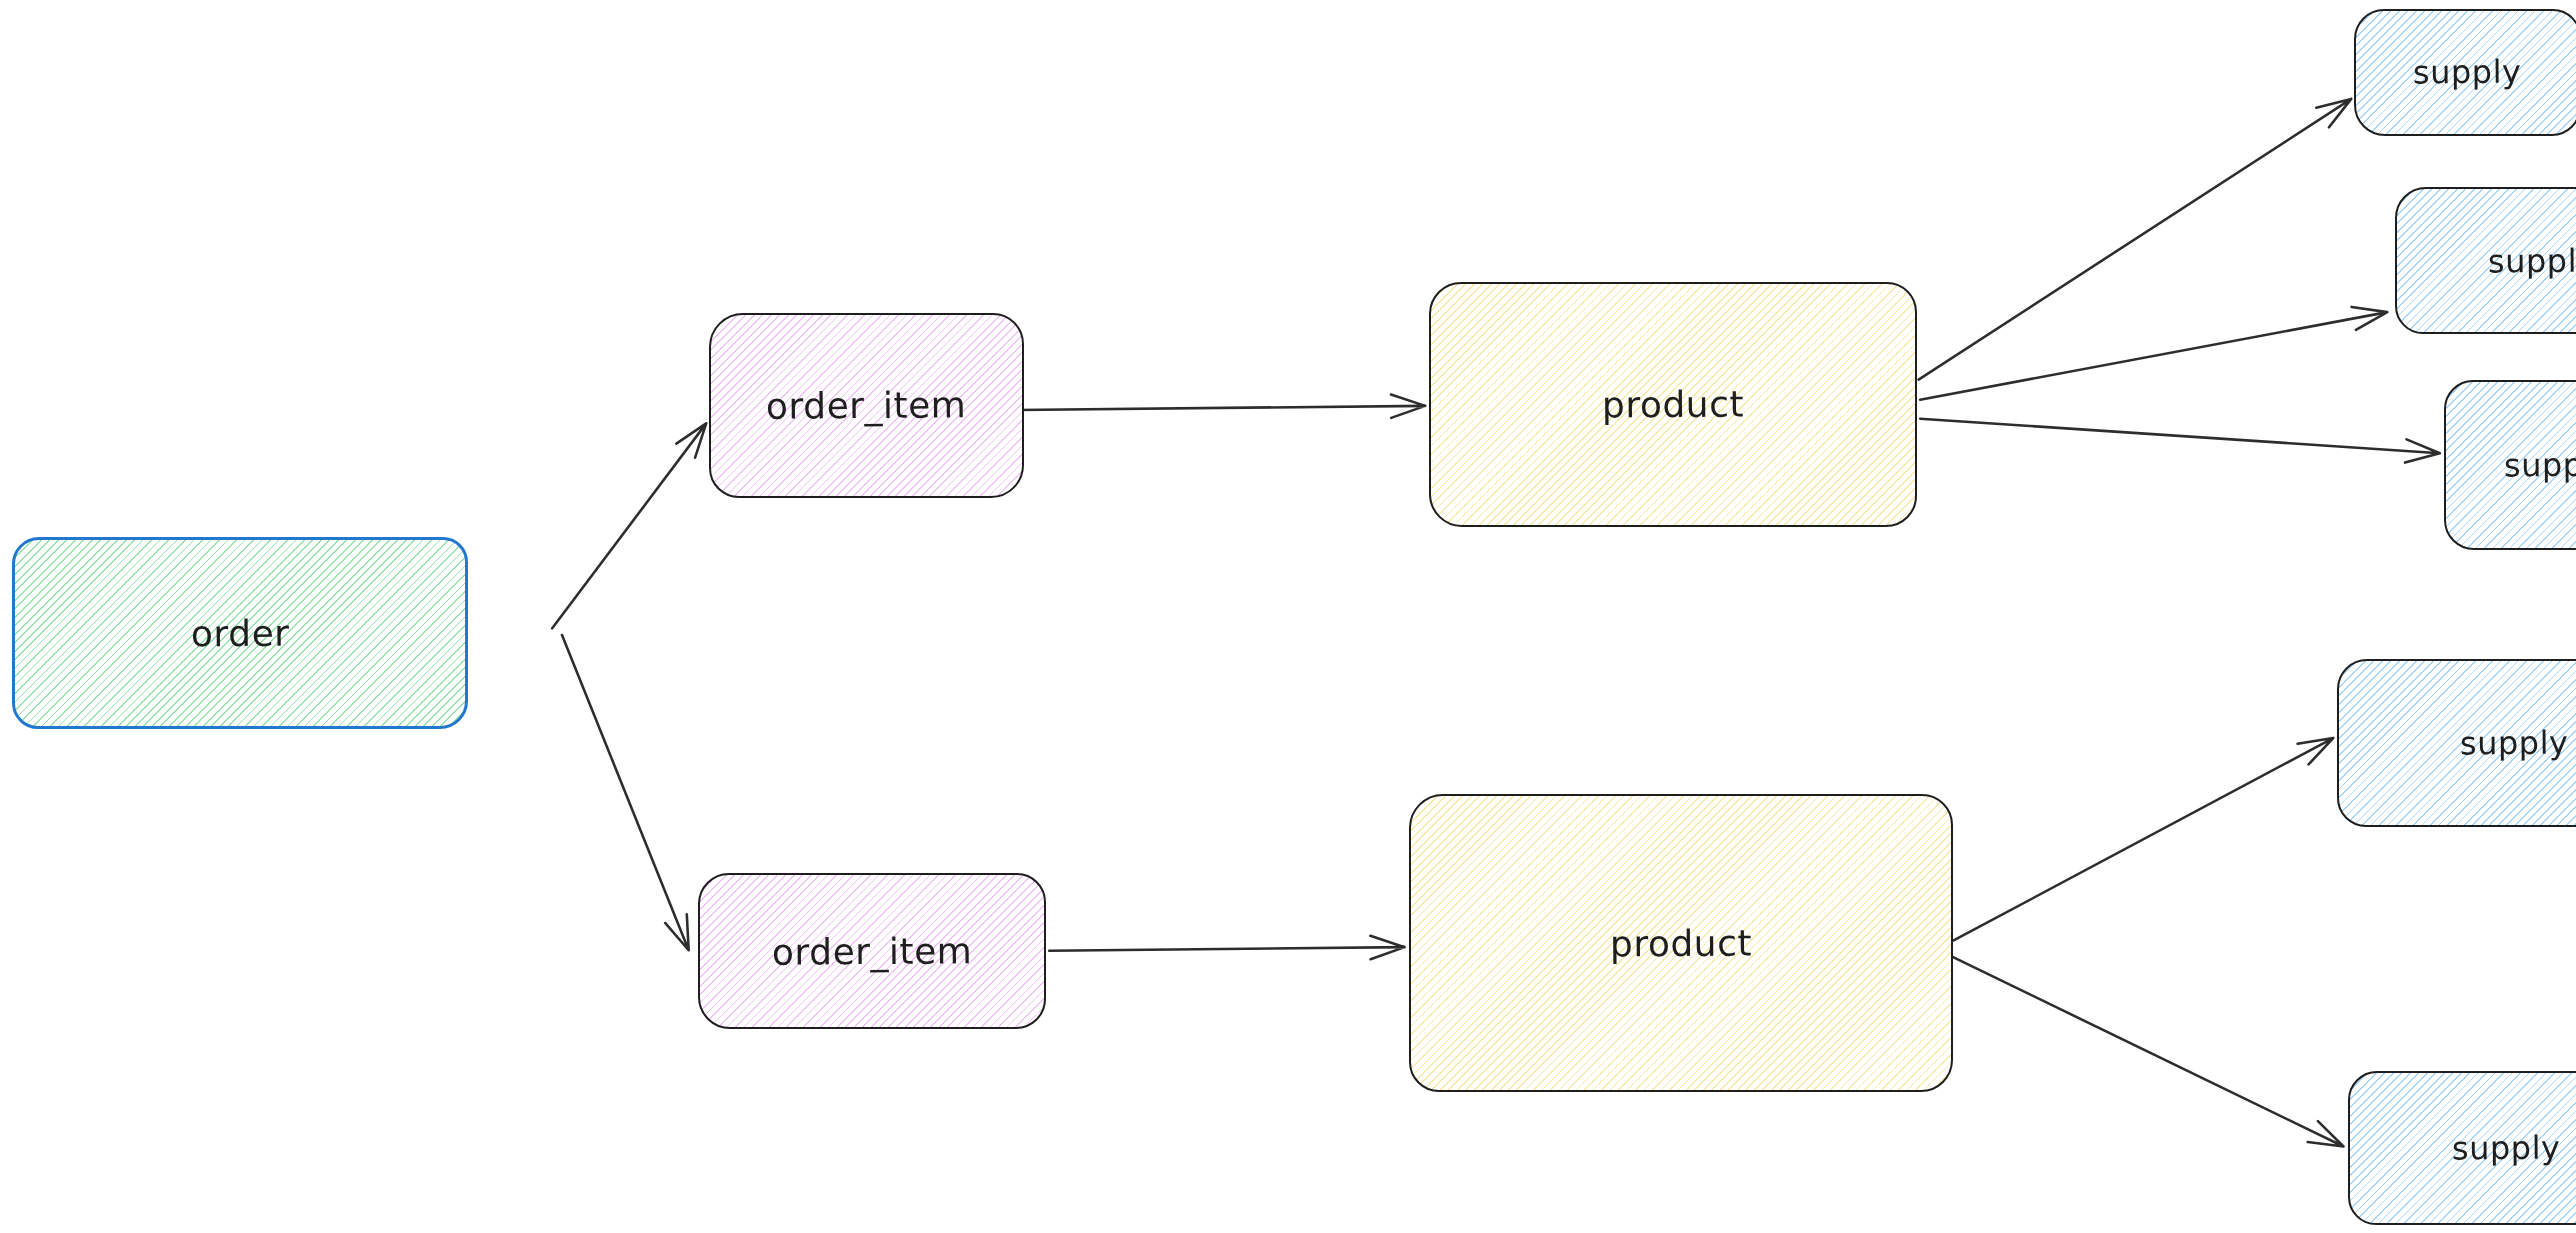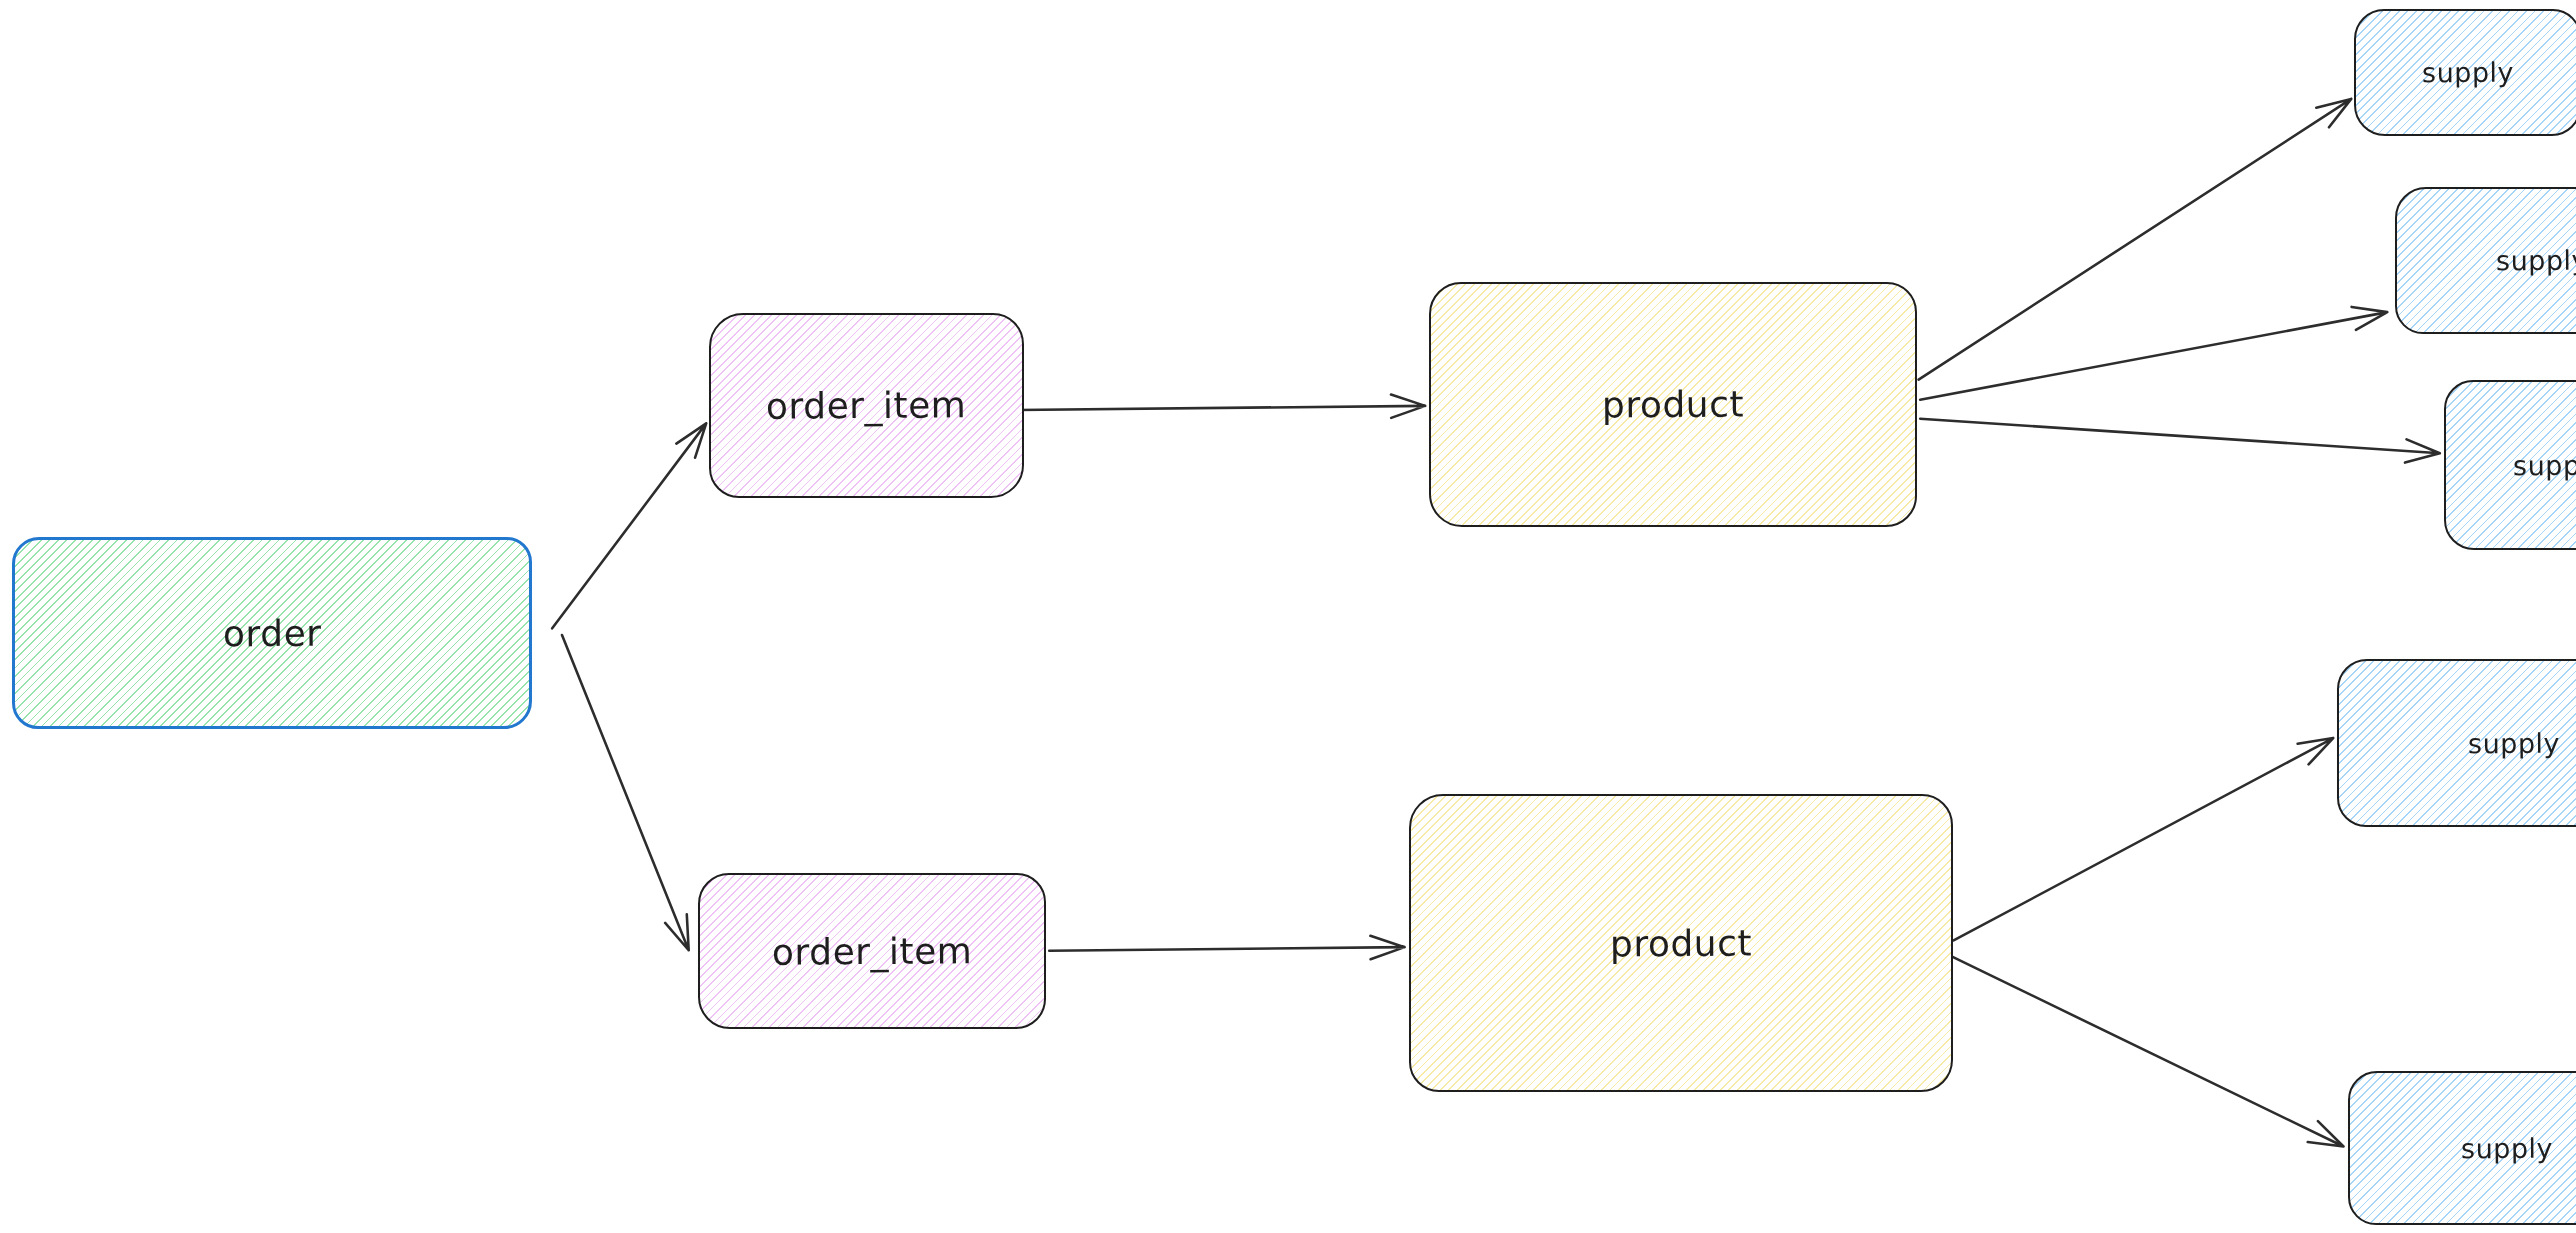--- a/index.html
+++ b/index.html
@@ -35,23 +35,23 @@
     background-color:#ffffff;
     background-image:repeating-linear-gradient(135deg,var(--hc) 0 1.2px,transparent 1.2px 6px);
   }
   .lbl{
     font-size:36px;
     letter-spacing:0.5px;
     color:#1e1e1e;
     transform:rotate(-0.4deg);
     white-space:nowrap;
   }
-  .node.supply .lbl{font-size:27px;}
+  .node.supply .lbl{font-size:32px;}
   
-  .n-order {left:12px;  top:537px;width:520px;height:192px;border:3.1px solid #2277cf;--hc:#96e3ab;border-radius:27px 25px 28px 26px;}
+  .n-order {left:12px;  top:537px;width:456px;height:192px;border:3.1px solid #2277cf;--hc:#96e3ab;border-radius:27px 25px 28px 26px;}
   .n-oi1   {left:709px;top:313px; width:315px; height:185px;--hc:#f0c3f7;border-radius:34px 31px 33px 30px;}
   .n-oi2   {left:698px;top:873px;width:348px; height:156px;--hc:#f0c3f7;border-radius:31px 29px 30px 32px;}
   .n-p1    {left:1429px;top:282px; width:488px; height:245px;--hc:#f7e9a6;border-radius:32px 30px 31px 33px;}
   .n-p2    {left:1409px;top:794px;width:544px;height:298px;--hc:#f7e9a6;border-radius:34px 31px 32px 30px;}
   .n-s1    {left:2354px;top:8.8px;  width:227px; height:127px;--hc:#a6d5f7;border-radius:30px 28px 29px 31px;}
   .n-s2    {left:2395px;top:187px; width:294px; height:147px;--hc:#a6d5f7;border-radius:31px 29px 30px 28px;}
   .n-s3    {left:2444px;top:380px; width:229px; height:170px;--hc:#a6d5f7;border-radius:29px 31px 28px 30px;}
   .n-s4    {left:2337px;top:659px;width:354px; height:168px;--hc:#a6d5f7;border-radius:30px 28px 31px 29px;}
   .n-s5    {left:2348px;top:1071px;width:317px; height:154px;--hc:#a6d5f7;border-radius:29px 31px 30px 28px;}
 </style>

